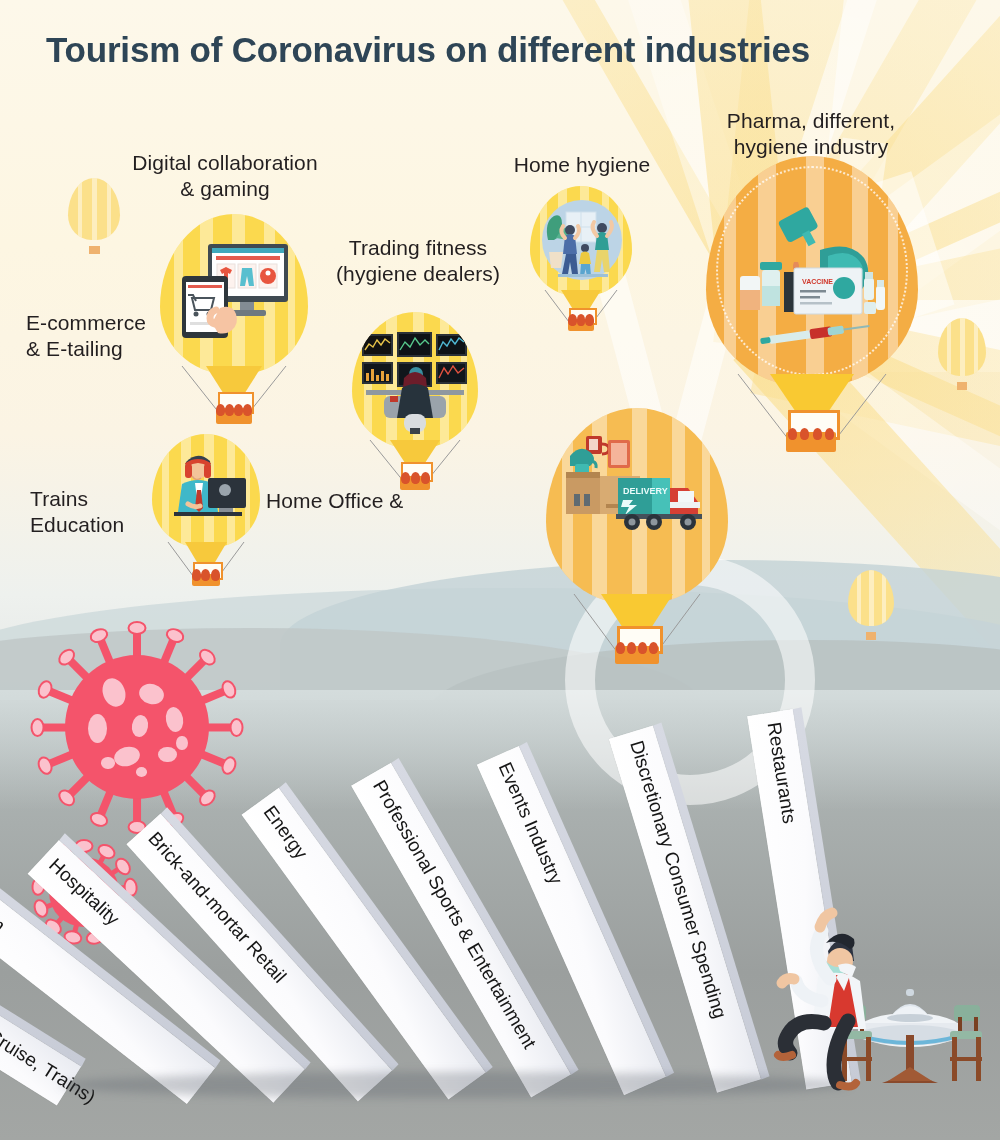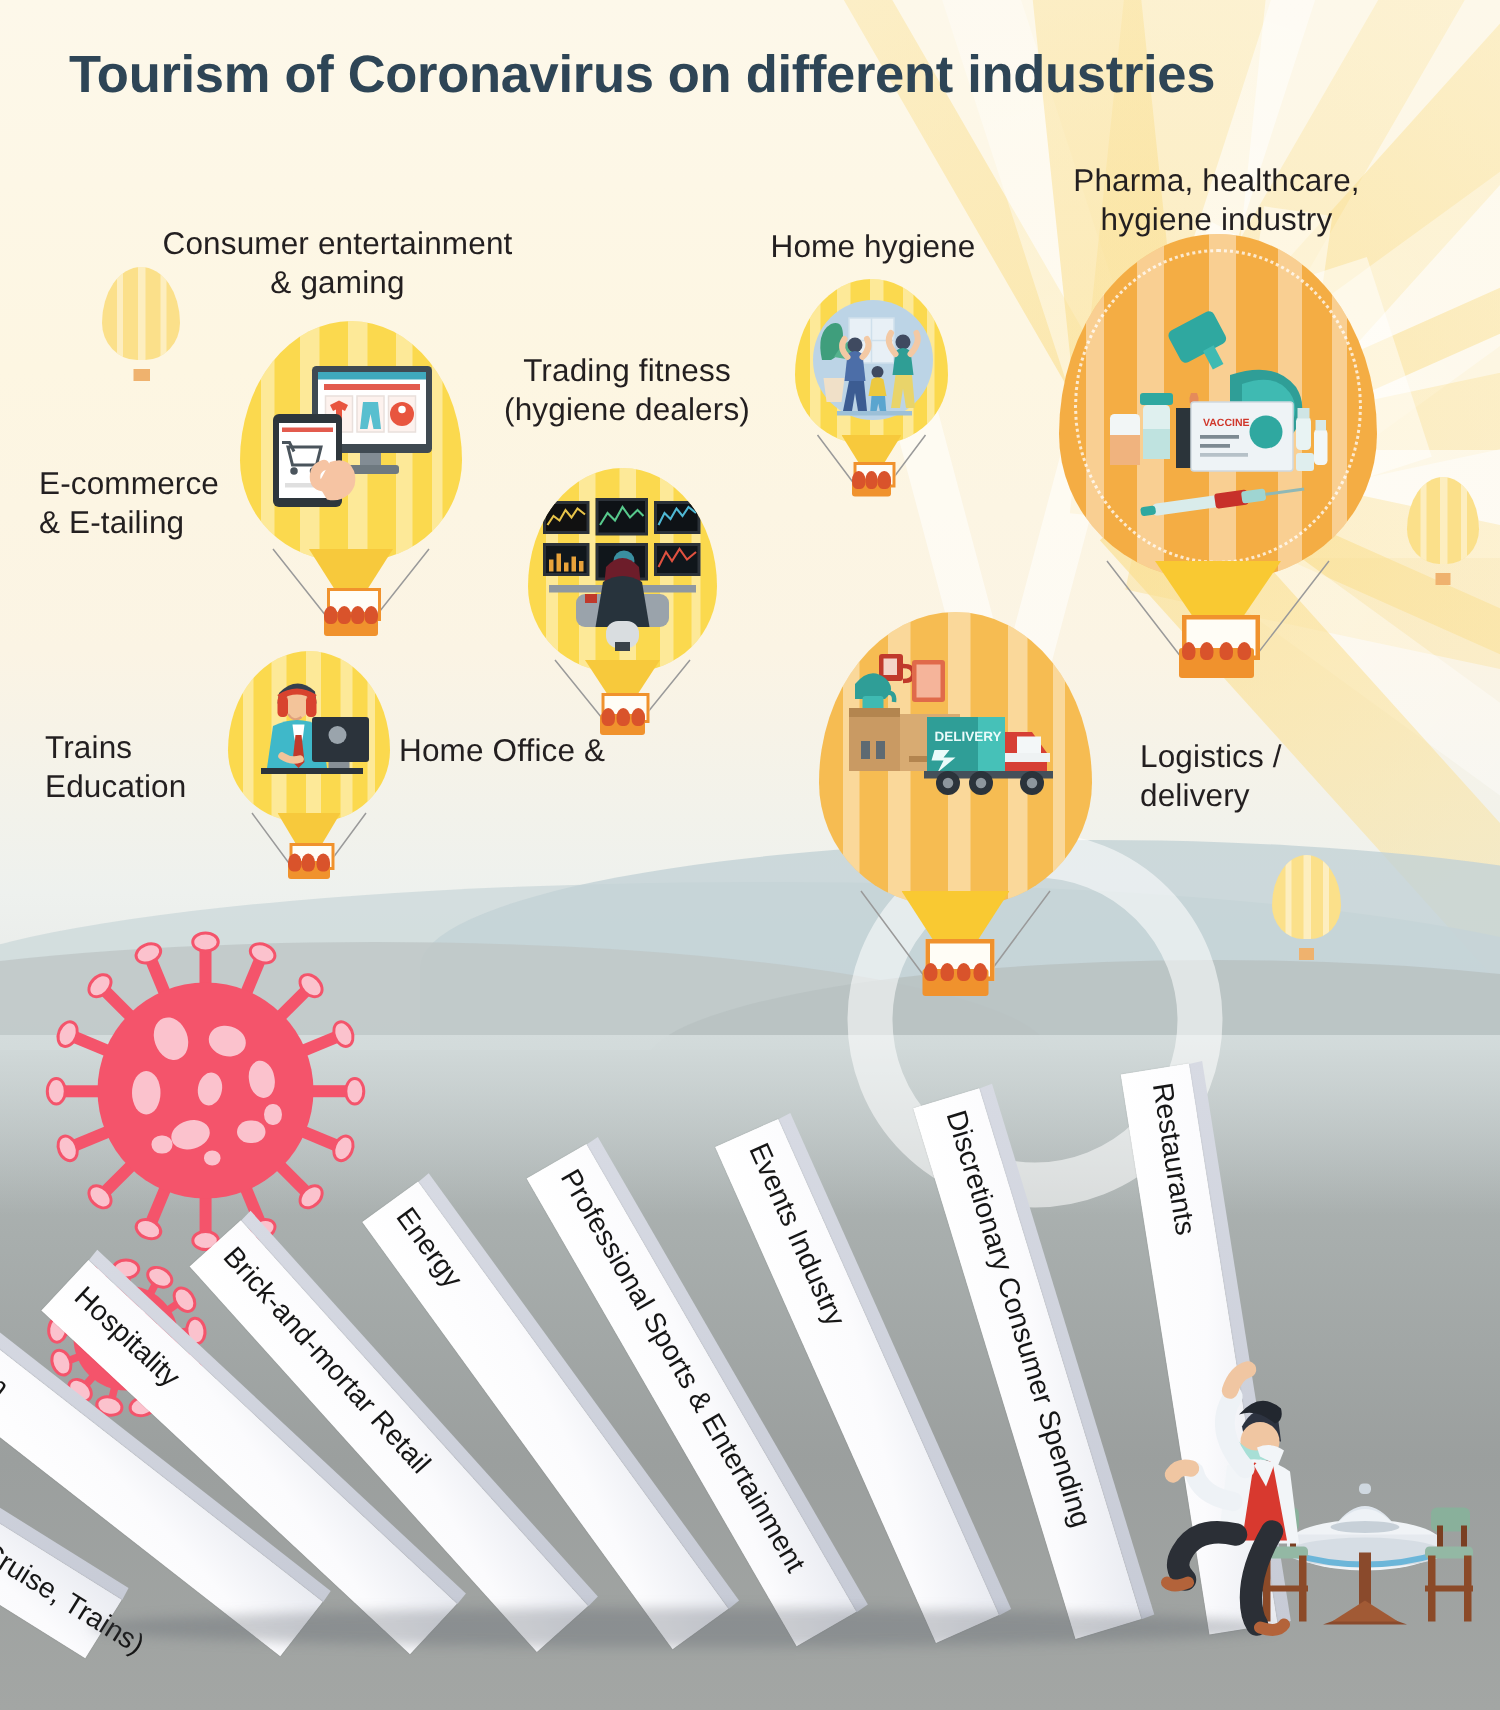--- a/index.html
+++ b/index.html
@@ -196,21 +196,21 @@
     <div class="basket" style="left:56px;top:194px;width:36px;height:16px;"></div>
     <div class="bknobs" style="left:56px;top:190px;width:36px;height:12px;">
         <i></i>
         <i></i>
         <i></i>
         <i></i>
       </div>
   </div>
 
   <div class="lbl c" style="left:105px;top:150px;width:240px;">
-    <div>Consumer entertainment</div>
+    <div>Digital collaboration</div>
     <div>&amp; gaming</div>
   </div>
   <div class="lbl" style="left:26px;top:310px;width:150px;">
     <div>E-commerce</div>
     <div>&amp; E-tailing</div>
   </div>
 
   <div class="balloon" style="left:352px;top:312px;width:126px;height:182px;">
     <div class="env" style="width:126px;height:136px;">
       <div class="stripes">
@@ -389,21 +389,21 @@
     <div class="basket" style="left:80px;top:276px;width:50px;height:20px;"></div>
     <div class="bknobs" style="left:80px;top:270px;width:50px;height:14px;">
         <i></i>
         <i></i>
         <i></i>
         <i></i>
       </div>
   </div>
 
   <div class="lbl c" style="left:686px;top:108px;width:250px;">
-    <div>Pharma, healthcare,</div>
+    <div>Pharma, different,</div>
     <div>hygiene industry</div>
   </div>
 
   <div class="balloon" style="left:152px;top:434px;width:108px;height:156px;">
     <div class="env" style="width:108px;height:114px;">
       <div class="stripes">
         <i style="left:10px;width:7px;"></i>
           <i style="left:29px;width:10px;"></i>
         <i style="left:52px;width:10px;"></i>
           <i style="left:75px;width:8px;"></i>
@@ -498,24 +498,20 @@
     <div style="position:absolute;left:71px;top:218px;width:40px;height:22px;border:3px solid #f0922d;background:#fffdf6;"></div>
     <div class="basket" style="left:69px;top:238px;width:44px;height:18px;"></div>
     <div class="bknobs" style="left:69px;top:233px;width:44px;height:13px;">
         <i></i>
         <i></i>
         <i></i>
         <i></i>
       </div>
   </div>
 
-  <div class="lbl" style="left:760px;top:492px;width:170px;">
-    <div>Logistics /</div>
-    <div>delivery</div>
-  </div>
 
   <div class="virus" id="virus-big" style="left:22px;top:612px;width:230px;height:230px;">
       <div class="vspike" style="width: 8.05px; height: 31.05px; left: 110.975px; top: 15.5px; transform-origin: 50% 99.5px; transform: rotate(0deg);"></div>
       <div class="vspike" style="width: 8.05px; height: 31.05px; left: 110.975px; top: 15.5px; transform-origin: 50% 99.5px; transform: rotate(22.5deg);"></div>
       <div class="vspike" style="width: 8.05px; height: 31.05px; left: 110.975px; top: 15.5px; transform-origin: 50% 99.5px; transform: rotate(45deg);"></div>
       <div class="vspike" style="width: 8.05px; height: 31.05px; left: 110.975px; top: 15.5px; transform-origin: 50% 99.5px; transform: rotate(67.5deg);"></div>
       <div class="vspike" style="width: 8.05px; height: 31.05px; left: 110.975px; top: 15.5px; transform-origin: 50% 99.5px; transform: rotate(90deg);"></div>
       <div class="vspike" style="width: 8.05px; height: 31.05px; left: 110.975px; top: 15.5px; transform-origin: 50% 99.5px; transform: rotate(112.5deg);"></div>
       <div class="vspike" style="width: 8.05px; height: 31.05px; left: 110.975px; top: 15.5px; transform-origin: 50% 99.5px; transform: rotate(135deg);"></div>
       <div class="vspike" style="width: 8.05px; height: 31.05px; left: 110.975px; top: 15.5px; transform-origin: 50% 99.5px; transform: rotate(157.5deg);"></div>

